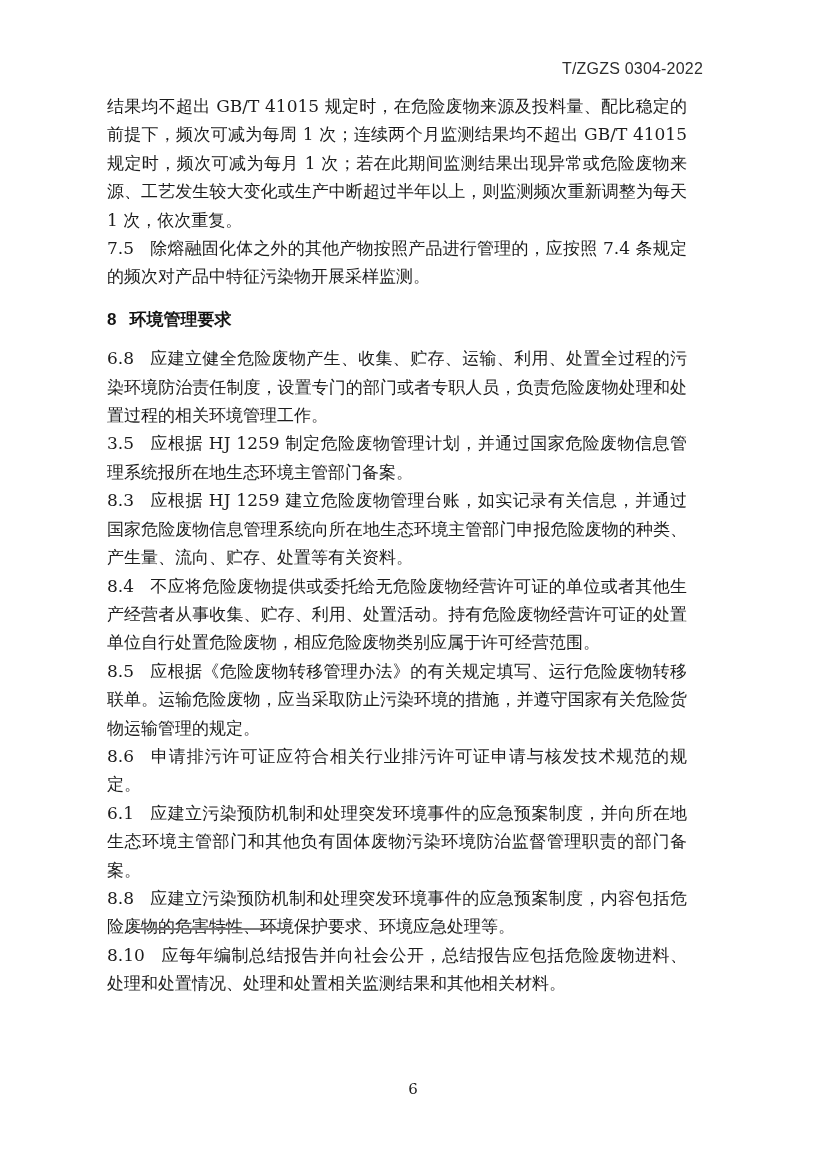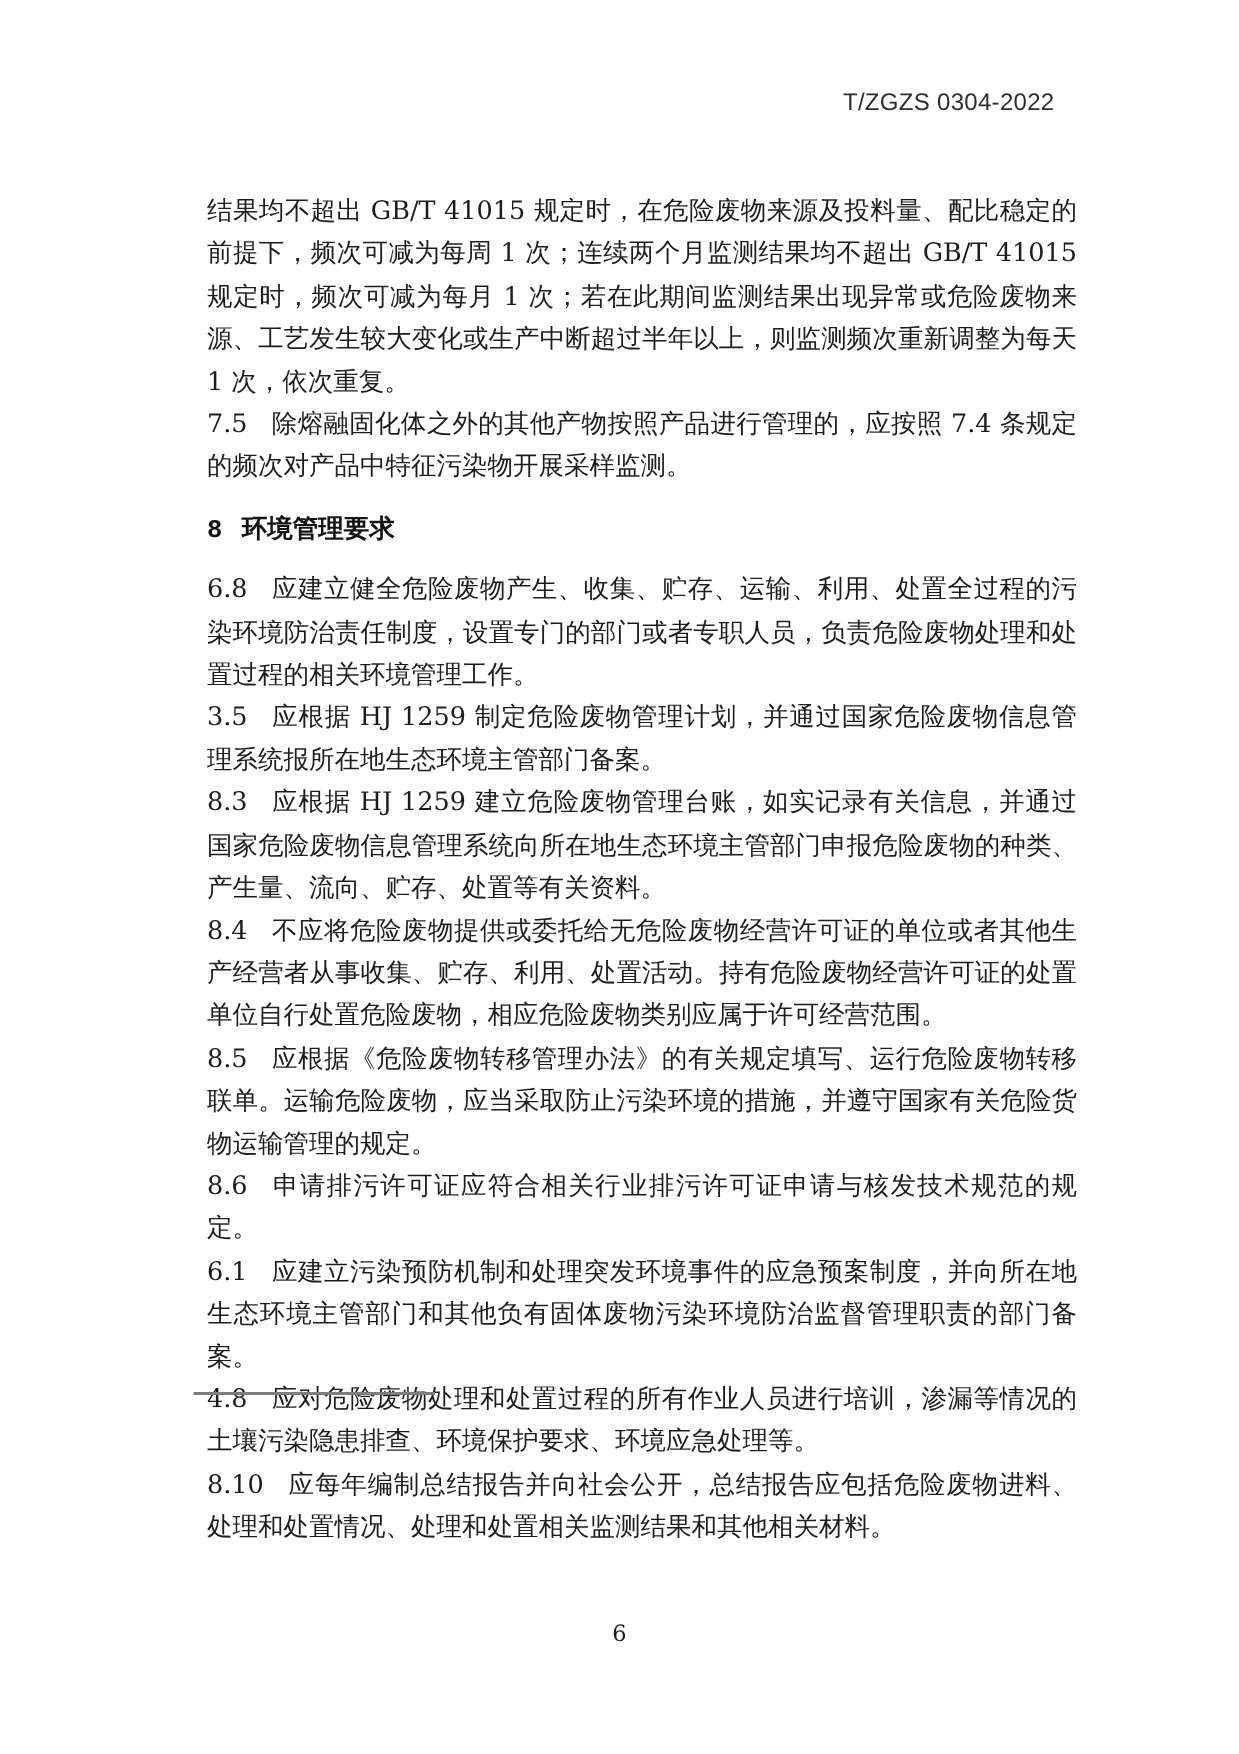--- a/index.html
+++ b/index.html
@@ -19,30 +19,29 @@
     position: absolute;
     top: 60px; left: 123px; width: 580px;
     text-align: right;
     font-family: "Liberation Sans", "DejaVu Sans", sans-serif;
     font-size: 16px;
     letter-spacing: 0.2px;
     color: #2d2d2d;
   }
   .doc-body {
     position: absolute;
-    top: 92px; left: 138px; width: 580px;
+    top: 92px; left: 107px; width: 580px;
     font-size: 17px;
     line-height: 28.4px;
     text-align: justify;
-    margin-top: 35px;
   }
   .block { text-align: justify; }
   .block .clause-num { display: inline-block; margin-right: 16px; }
   .block.heading {
-    font-family: Liberation Mono, monospace;
+    font-family: Liberation Sans, sans-serif;
     font-weight: bold;
     margin: 15px 0 10px 0;
     text-align: left;
     color: #141414;
   }
   .block.heading .clause-num { margin-right: 13px; }
   .footnote-rule {
     position: absolute;
     top: 928px; left: 129px;
     width: 161px; height: 2px;
@@ -99,21 +98,21 @@
 
       <div class="block paragraph">
         <span class="clause-num">8.6</span><span class="clause-text">申请排污许可证应符合相关行业排污许可证申请与核发技术规范的规定。</span>
       </div>
 
       <div class="block paragraph">
         <span class="clause-num">6.1</span><span class="clause-text">应建立污染预防机制和处理突发环境事件的应急预案制度，并向所在地生态环境主管部门和其他负有固体废物污染环境防治监督管理职责的部门备案。</span>
       </div>
 
       <div class="block paragraph">
-        <span class="clause-num">4.8</span><span class="clause-text">应对危险废物处理和处置过程的所有作业人员进行培训，渗漏等情况的土壤污染隐患排查、环境保护要求、环境应急处理等。</span>
+        <span class="clause-num">8.8</span><span class="clause-text">应建立污染预防机制和处理突发环境事件的应急预案制度，内容包括危险废物的危害特性、环境保护要求、环境应急处理等。</span>
       </div>
 
 
       <div class="block paragraph">
         <span class="clause-num">8.10</span><span class="clause-text">应每年编制总结报告并向社会公开，总结报告应包括危险废物进料、处理和处置情况、处理和处置相关监测结果和其他相关材料。</span>
       </div>
     </div>
 
   <div class="footnote-rule" style="background: rgb(125, 125, 125);"></div>
 

